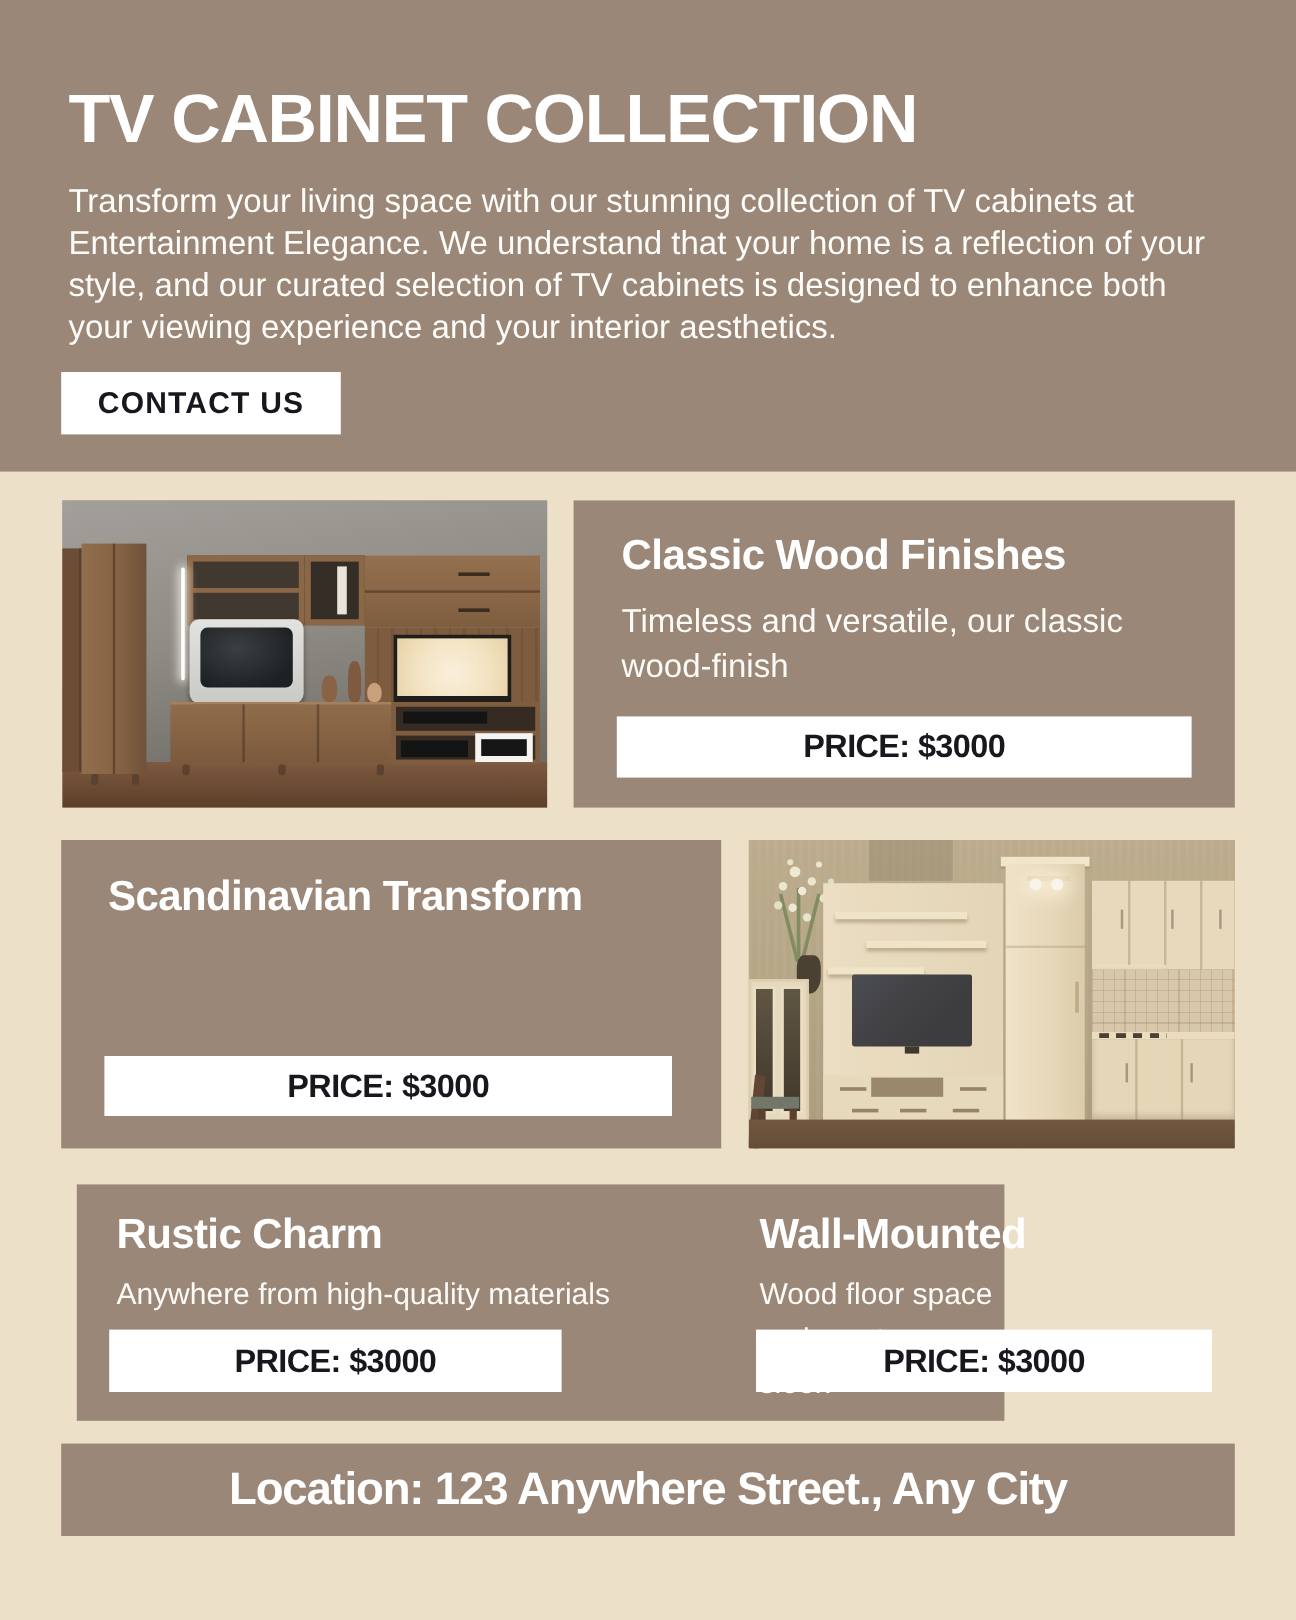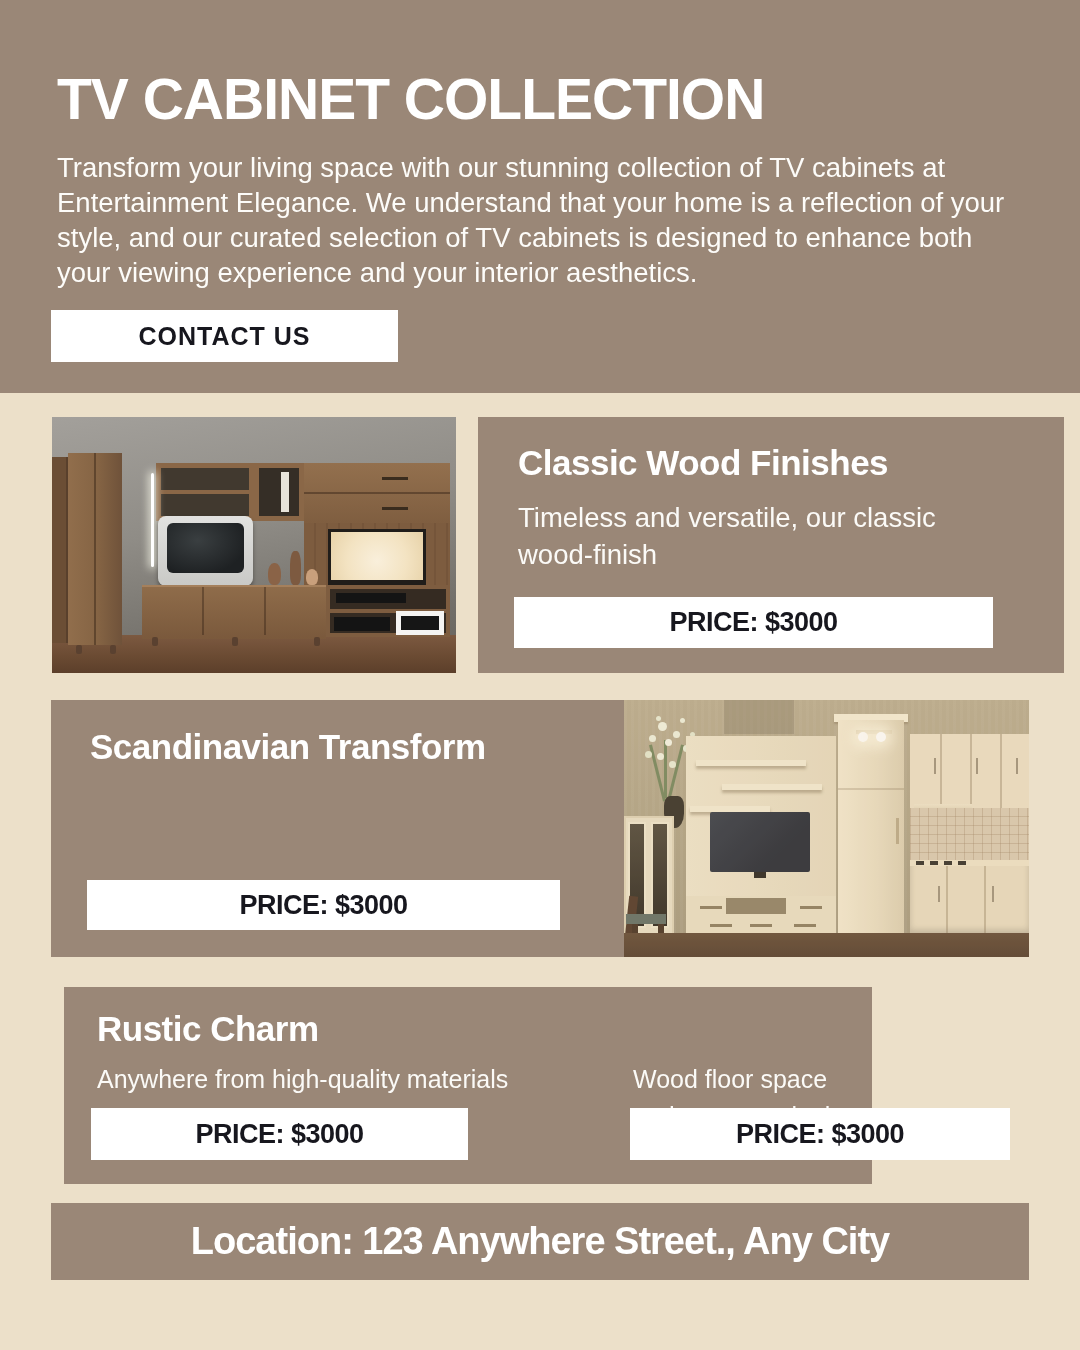--- a/index.html
+++ b/index.html
@@ -10,24 +10,24 @@
   }
   html,body{margin:0;padding:0;}
   body{font-family:"Liberation Sans", sans-serif; background:#555;}
   .page{position:relative;width:1080px;height:1350px;margin:0 auto;background:var(--cream);overflow:hidden;}
   .abs{position:absolute;}
 
   
   .header{left:0;top:0;width:1080px;height:393px;background:var(--brown);}
   .page-title{left:57px;top:66px;width:990px;font-size:57px;font-weight:800;letter-spacing:-1px;color:var(--white);margin:0;}
   .intro{left:57px;top:150px;width:968px;font-size:27.5px;line-height:35px;color:#fdfcf9;margin:0;}
-  .contact-btn{left:51px;top:310px;width:347px;height:52px;background:var(--white);display:flex;align-items:center;justify-content:center;font-size:25px;font-weight:800;letter-spacing:1px;color:var(--dark);cursor:pointer;}
-
-  
-  .panel{background:var(--brown);padding-left:35px;}
+  .contact-btn{left:51px;top:310px;width:233px;height:52px;background:var(--white);display:flex;align-items:center;justify-content:center;font-size:25px;font-weight:800;letter-spacing:1px;color:var(--dark);cursor:pointer;}
+
+  
+  .panel{background:var(--brown);}
   .card-h{position:absolute;margin:0;font-size:35px;font-weight:800;letter-spacing:-0.5px;color:var(--white);white-space:nowrap;}
   .card-p{position:absolute;margin:0;font-size:27.5px;line-height:37px;color:#fbfaf7;}
   .price-bar{position:absolute;background:var(--white);display:flex;align-items:center;justify-content:center;font-size:27px;font-weight:800;letter-spacing:-0.5px;color:var(--dark);}
 
   
   .photo1{left:52px;top:417px;width:404px;height:256px;overflow:hidden;background:#8f8c86;}
   .card1{left:478px;top:417px;width:551px;height:256px;}
   .card1 .card-h{left:40px;top:26px;}
   .card1 .card-p{left:40px;top:82px;width:445px;}
   .card1 .price-bar{left:36px;top:180px;width:479px;height:51px;}
@@ -242,20 +242,21 @@
     <div class="abs p2-chairleg" style="left:34px;top:224px;"></div>
     <div class="abs p2-floor"></div>
     <div class="abs p2-sepia"></div>
   </div>
 
   <div class="abs panel panel3">
     <h2 class="card-h h-rustic">Rustic Charm</h2>
     <p class="card-p p-rustic">Anywhere from high-quality materials</p>
     <div class="price-bar pb-rustic">PRICE: $3000</div>
 
+    <h2 class="card-h h-wall">Wall-Mounted</h2>
     <p class="card-p p-wall">Wood floor space and create a sleek</p>
     <div class="price-bar pb-wall">PRICE: $3000</div>
   </div>
 
   <footer class="abs location-bar">
     <span class="location-text">Location: 123 Anywhere Street., Any City</span>
   </footer>
 
 </div>
 

